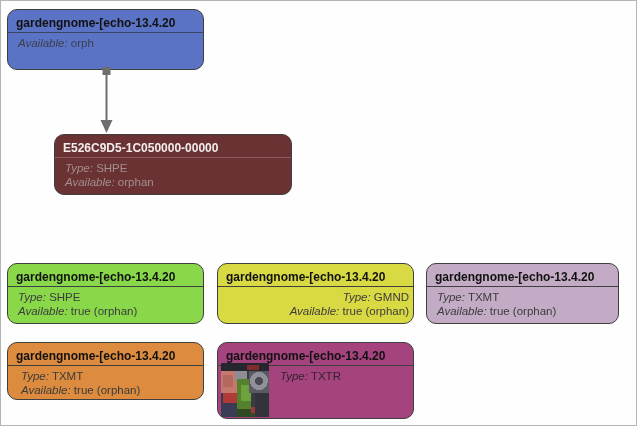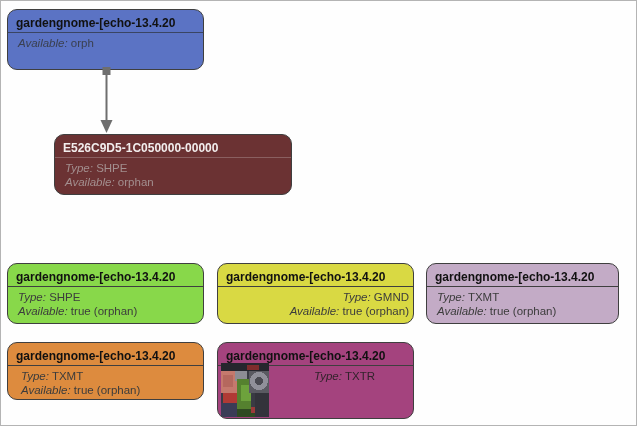--- a/index.html
+++ b/index.html
@@ -36,21 +36,21 @@
     white-space:nowrap;
     overflow:hidden;
   }
   .lbl{font-style:italic;}
   .thumb{
     position:absolute;
     left:3px;top:20px;
     width:48px;height:54px;
     display:block;
   }
-  .body-indent{padding-left:62px;text-align:center;}
+  .body-indent{padding-left:62px;}
   .connector{position:absolute;}
 </style>
 </head>
 <body>
 
 <div id="canvas">
 
   <div class="node" style="left: 6px; top: 8px; width: 197px; height: 61px; background: rgb(91, 115, 196);">
     <div class="node-title" style="color: rgb(17, 17, 17); border-bottom-color: rgb(58, 69, 99);">gardengnome-[echo-13.4.20</div>
     <div class="node-body" style="color: rgb(58, 64, 80);">

